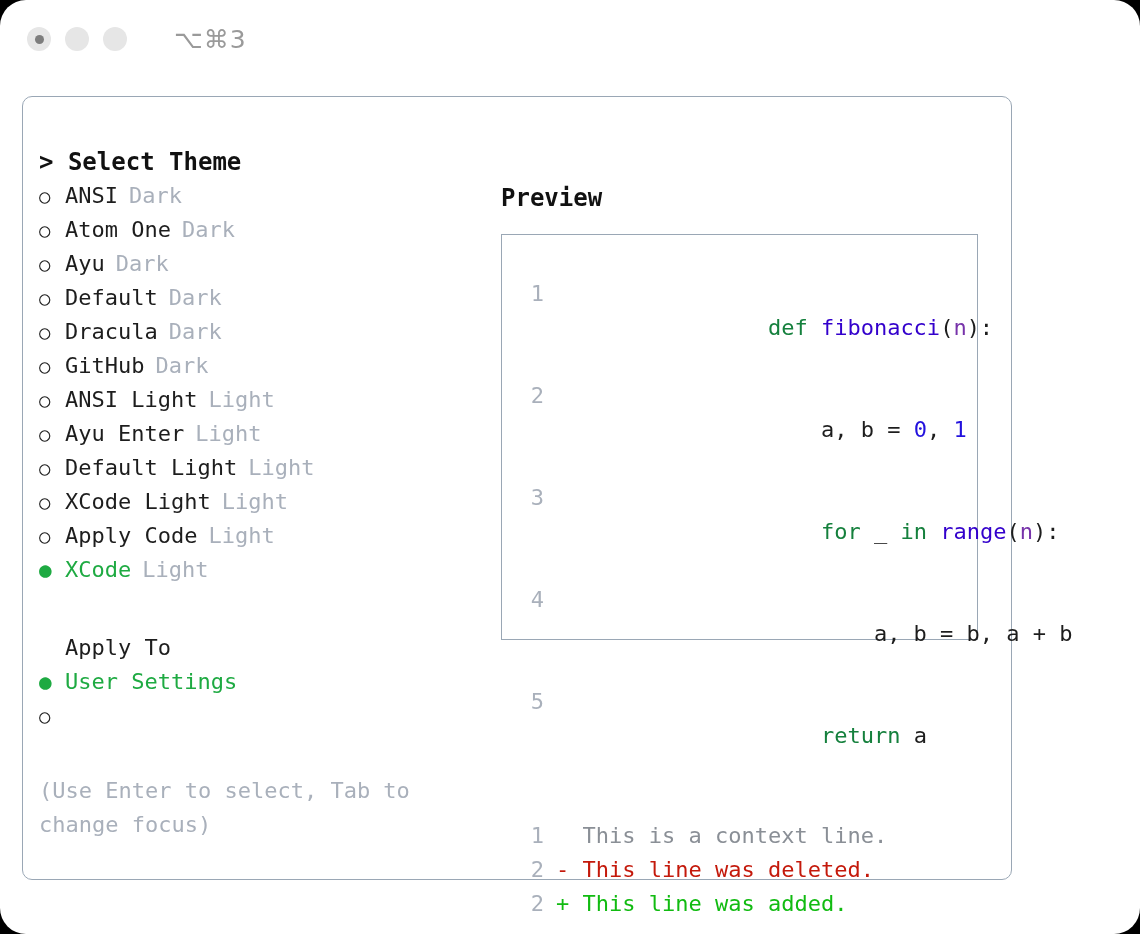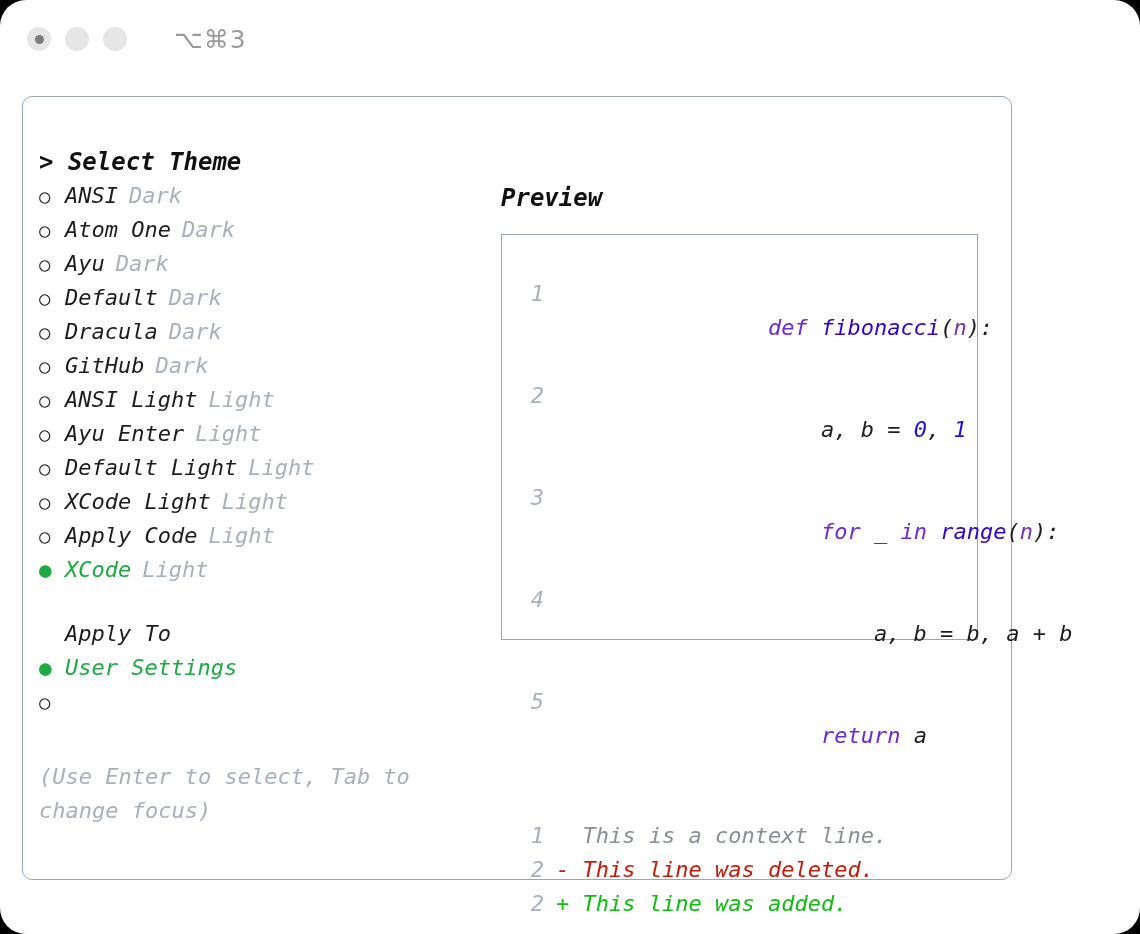--- a/index.html
+++ b/index.html
@@ -77,21 +77,20 @@
     border: 1.6px solid #9aa7b5;
     border-radius: 10px;
     box-sizing: border-box;
     background: #ffffff;
   }
 
   .panel-inner {
     position: relative;
     width: 100%;
     height: 100%;
-    font-style: italic;
   }
 
   
   .left-col {
     position: absolute;
     left: 16px;
     top: 48px;
     width: 450px;
   }
 
@@ -132,21 +131,21 @@
     color: #a9b0bb;
     margin-left: 11px;
   }
 
   .apply-heading {
     font-size: 22px;
     color: #1d1d1d;
     line-height: 34px;
     padding-left: 26px;
     white-space: pre;
-    margin-top: 30px;
+    margin-top: 44px;
     font-family: "DejaVu Sans Mono", monospace;
   }
 
   .hint-text {
     margin-top: 41px;
     color: #a9b0bb;
     font-size: 22px;
     line-height: 34px;
     width: 400px;
     font-family: "DejaVu Sans Mono", monospace;
@@ -194,21 +193,21 @@
   .ln {
     display: inline-block;
     width: 28px;
     text-align: right;
     color: #a9b0bb;
     margin-right: 12px;
     flex: none;
   }
   .code-text { color: #1d1d1d; }
 
-  .tok-kw      { color: #6d28d9; text-align: center; }
+  .tok-kw      { color: #15803d; text-align: center; }
   .tok-fn      { color: #3300cc; }
   .tok-param   { color: #7733aa; }
   .tok-num     { color: #2211dd; }
   .tok-plain   { color: #1d1d1d; }
 
   .diff-gap { height: 32px; }
   .diff-ctx { color: #8a8f96; }
   .diff-del { color: #c4190b; }
   .diff-add { color: #11bb11; }
 </style>

